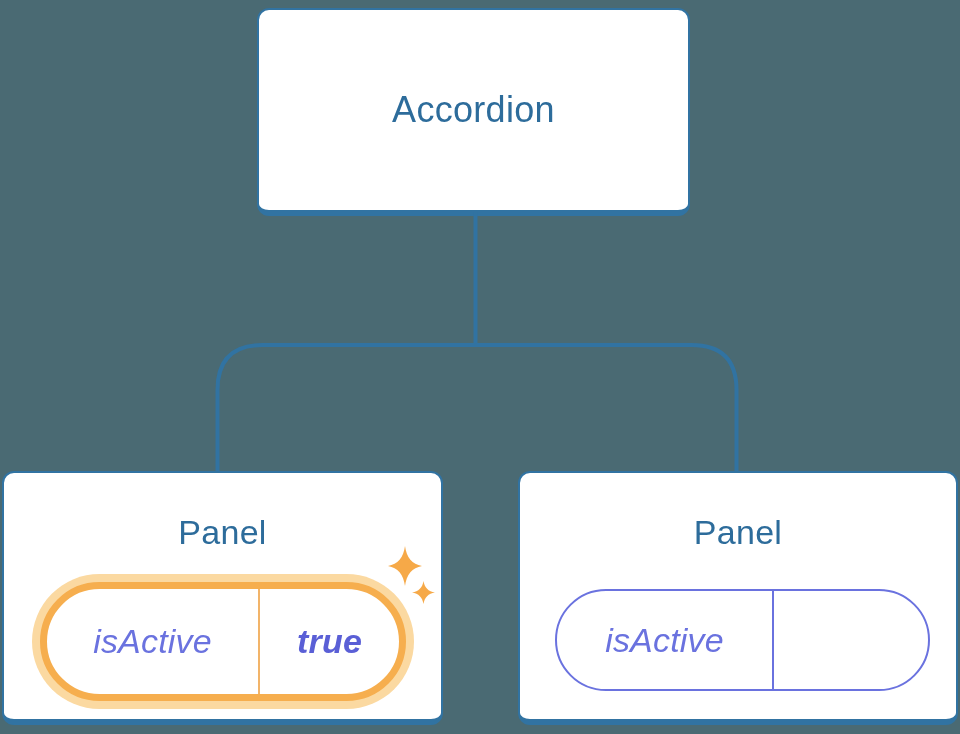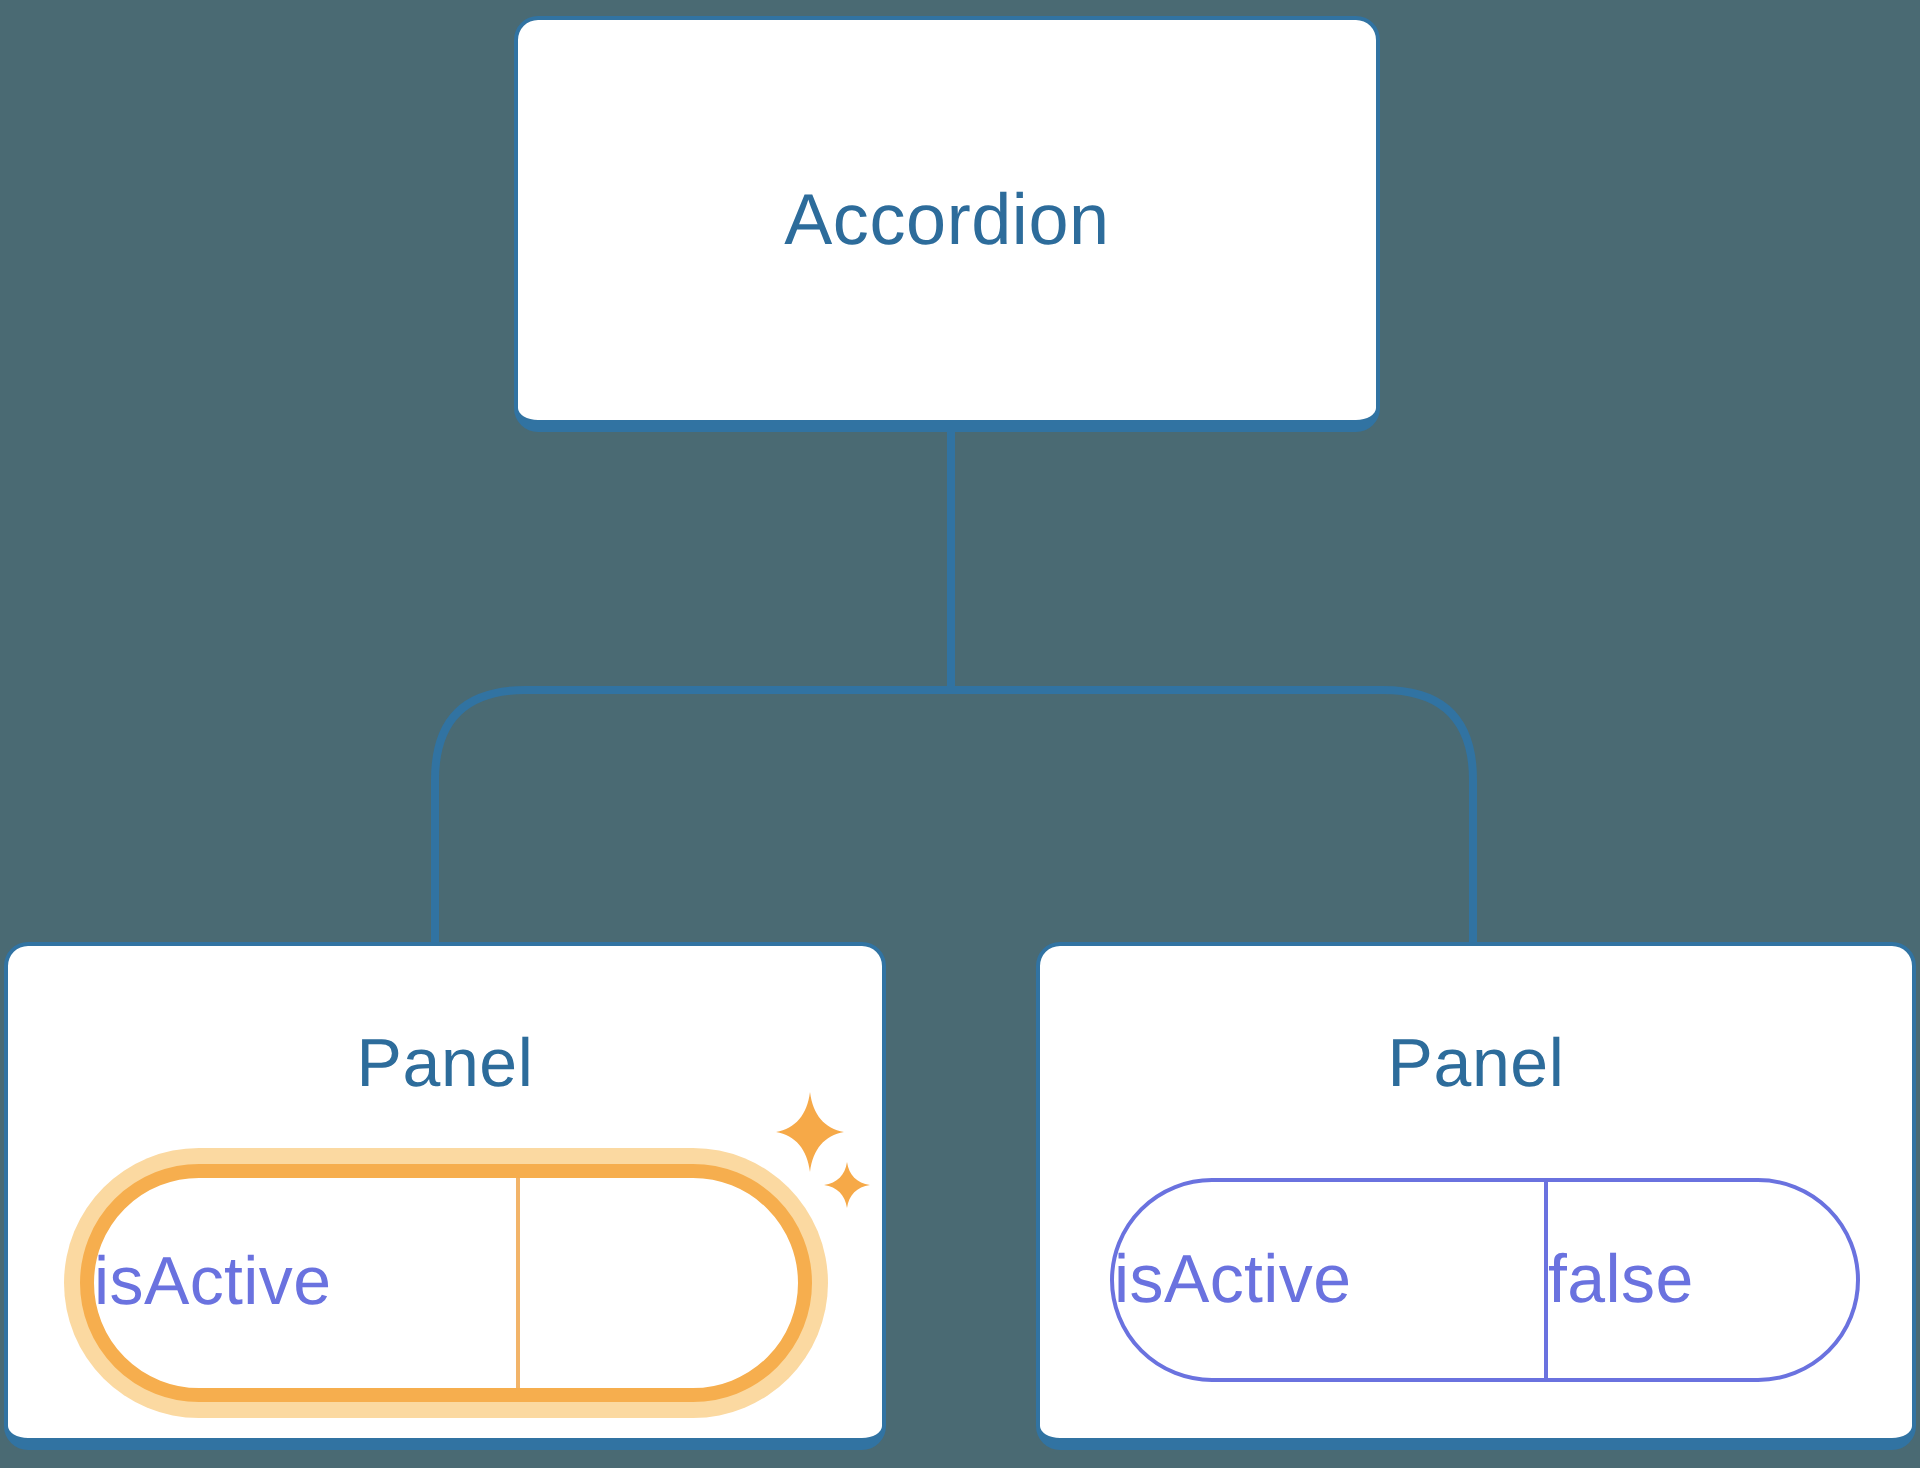--- a/index.html
+++ b/index.html
@@ -75,21 +75,21 @@
   .pill-active{
     left:36px;top:109px;width:366px;height:119px;
     border:7px solid var(--orange);
     box-shadow:0 0 0 8px var(--orange-halo);
   }
   .pill-inactive{
     left:35px;top:116px;width:375px;height:102px;
     border:2px solid var(--purple);
   }
   .pill-section{
-    display:flex;align-items:center;justify-content:flex-start;
+    display:flex;align-items:center;justify-content:center;font-style:italic;
   }
   .pill-active .pill-section-name{width:211px;}
   .pill-active .pill-section-value{flex:1;}
   .pill-inactive .pill-section-name{width:215px;}
   .pill-inactive .pill-section-value{flex:1;}
   .pill-divider{width:2px;}
   .pill-active .pill-divider{background:var(--orange-divider);}
   .pill-inactive .pill-divider{background:var(--purple);}
   .prop-name,.prop-value{
     color:var(--purple);
@@ -117,37 +117,37 @@
   </svg>
 
   <div class="panel panel-left">
     <div class="panel-title">Panel</div>
 
     <div class="pill pill-active">
       <div class="pill-section pill-section-name">
         <span class="prop-name">isActive</span>
       </div>
       <div class="pill-divider"></div>
+      <div class="pill-section pill-section-value">
+        <span class="prop-value prop-value-bold">true</span>
+      </div>
     </div>
 
     <svg class="sparkle" style="left:384px;top:73px;width:34px;height:40px" viewBox="0 0 24 24" preserveAspectRatio="none">
       <path d="M12 0C13.05 6.9 17.1 10.95 24 12C17.1 13.05 13.05 17.1 12 24C10.95 17.1 6.9 13.05 0 12C6.9 10.95 10.95 6.9 12 0Z"></path>
     </svg>
     <svg class="sparkle" style="left:408px;top:108px;width:23px;height:23px" viewBox="0 0 24 24" preserveAspectRatio="none">
       <path d="M12 0C13.05 6.9 17.1 10.95 24 12C17.1 13.05 13.05 17.1 12 24C10.95 17.1 6.9 13.05 0 12C6.9 10.95 10.95 6.9 12 0Z"></path>
     </svg>
   </div>
 
   <div class="panel panel-right">
     <div class="panel-title">Panel</div>
 
     <div class="pill pill-inactive">
       <div class="pill-section pill-section-name">
         <span class="prop-name">isActive</span>
       </div>
       <div class="pill-divider"></div>
-      <div class="pill-section pill-section-value">
-        <span class="prop-value">false</span>
-      </div>
     </div>
   </div>
 
 </div>
 
 </body></html>

